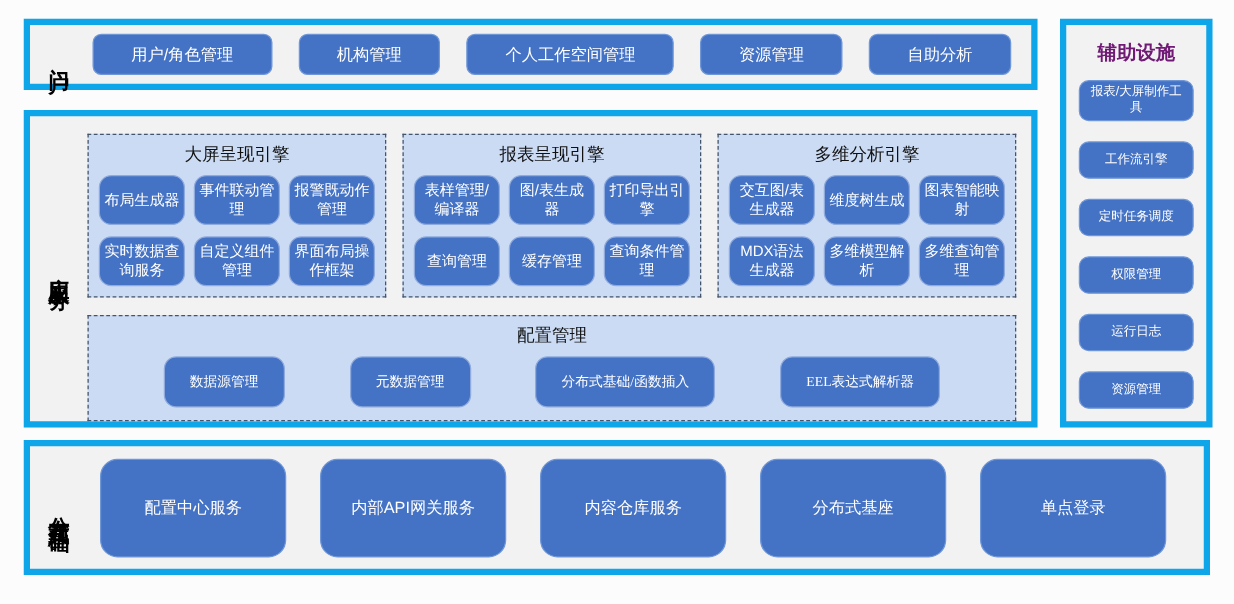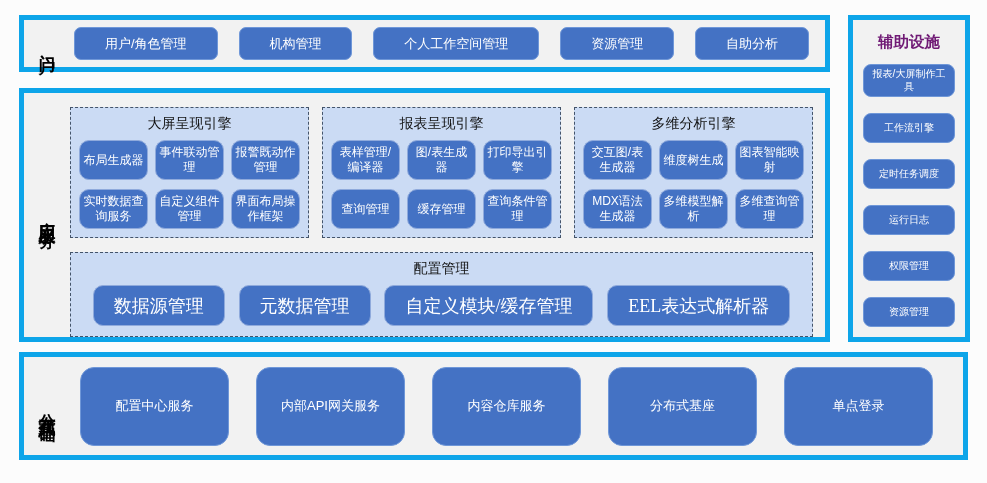--- a/index.html
+++ b/index.html
@@ -24,21 +24,21 @@
   
   .app-content { flex:1; display:flex; flex-direction:column; padding:14px 12px 10px 0; }
   .engines-row { display:flex; gap:13px; }
   .engine-group { flex:1; background:#cbdbf4; border:1.5px dashed #44546A; padding:4px 8px 8px; box-sizing:border-box; }
   .group-title { text-align:center; font-size:14px; color:#111; margin:3px 0 7px; }
   .engine-grid { display:grid; grid-template-columns:repeat(3,1fr); grid-auto-rows:1fr; gap:9px 7px; }
   .module-btn { min-height:40px; font-size:12px; line-height:1.22; border:1.5px solid #8FAADC; border-radius:10px; padding:2px 3px; }
 
   .config-group { margin-top:14px; background:#cbdbf4; border:1.5px dashed #44546A; padding:4px 12px 10px;font-family:Liberation Serif, serif; }
   .config-row { display:flex; justify-content:space-evenly; align-items:center; gap:12px; padding:0 8px; }
-  .config-btn { height:41px; padding:0 20px; font-size:18px; white-space:nowrap; border:1.5px solid #8FAADC; border-radius:10px; }
+  .config-btn { height:41px; padding:0 20px; font-size:11px; white-space:nowrap; border:1.5px solid #8FAADC; border-radius:10px; }
 
   
   .dist-row { flex:1; display:flex; align-items:center; gap:27px; padding:0 30px 0 10px; }
   .dist-btn { flex:1; height:79px; border-radius:14px; font-size:13px; white-space:nowrap; border:1px solid #6f97d8; }
 
   
   .aux-title { text-align:center; font-weight:bold; font-size:15.5px; color:#701a75; margin:4px 0 11px; }
   .aux-col { display:flex; flex-direction:column; gap:16px; }
   .aux-btn { min-height:30px; border-radius:8px; font-size:10px; line-height:1.25; padding:3px 5px; border:1px solid #6f97d8; }
 </style>
@@ -103,21 +103,21 @@
           </div>
         </div>
 
       </div>
 
       <div class="config-group">
         <div class="group-title">配置管理</div>
         <div class="config-row">
           <div class="btn config-btn">数据源管理</div>
           <div class="btn config-btn">元数据管理</div>
-          <div class="btn config-btn">自定义模块/缓存管理</div>
+          <div class="btn config-btn">分布式基础/函数插入</div>
           <div class="btn config-btn">EEL表达式解析器</div>
         </div>
       </div>
     </div>
   </div>
 
   <div class="panel panel-dist">
     <div class="vlabel-wrap">
       <div class="vlabel">分布式基础</div>
     </div>
@@ -129,19 +129,19 @@
       <div class="btn dist-btn">单点登录</div>
     </div>
   </div>
 
   <div class="panel panel-aux">
     <div class="aux-title">辅助设施</div>
     <div class="aux-col">
       <div class="btn aux-btn">报表/大屏制作工具</div>
       <div class="btn aux-btn">工作流引擎</div>
       <div class="btn aux-btn">定时任务调度</div>
+      <div class="btn aux-btn">权限管理</div>
       <div class="btn aux-btn">运行日志</div>
-      <div class="btn aux-btn">权限管理</div>
       <div class="btn aux-btn">资源管理</div>
     </div>
   </div>
 
 </div>
 
 </body></html>

